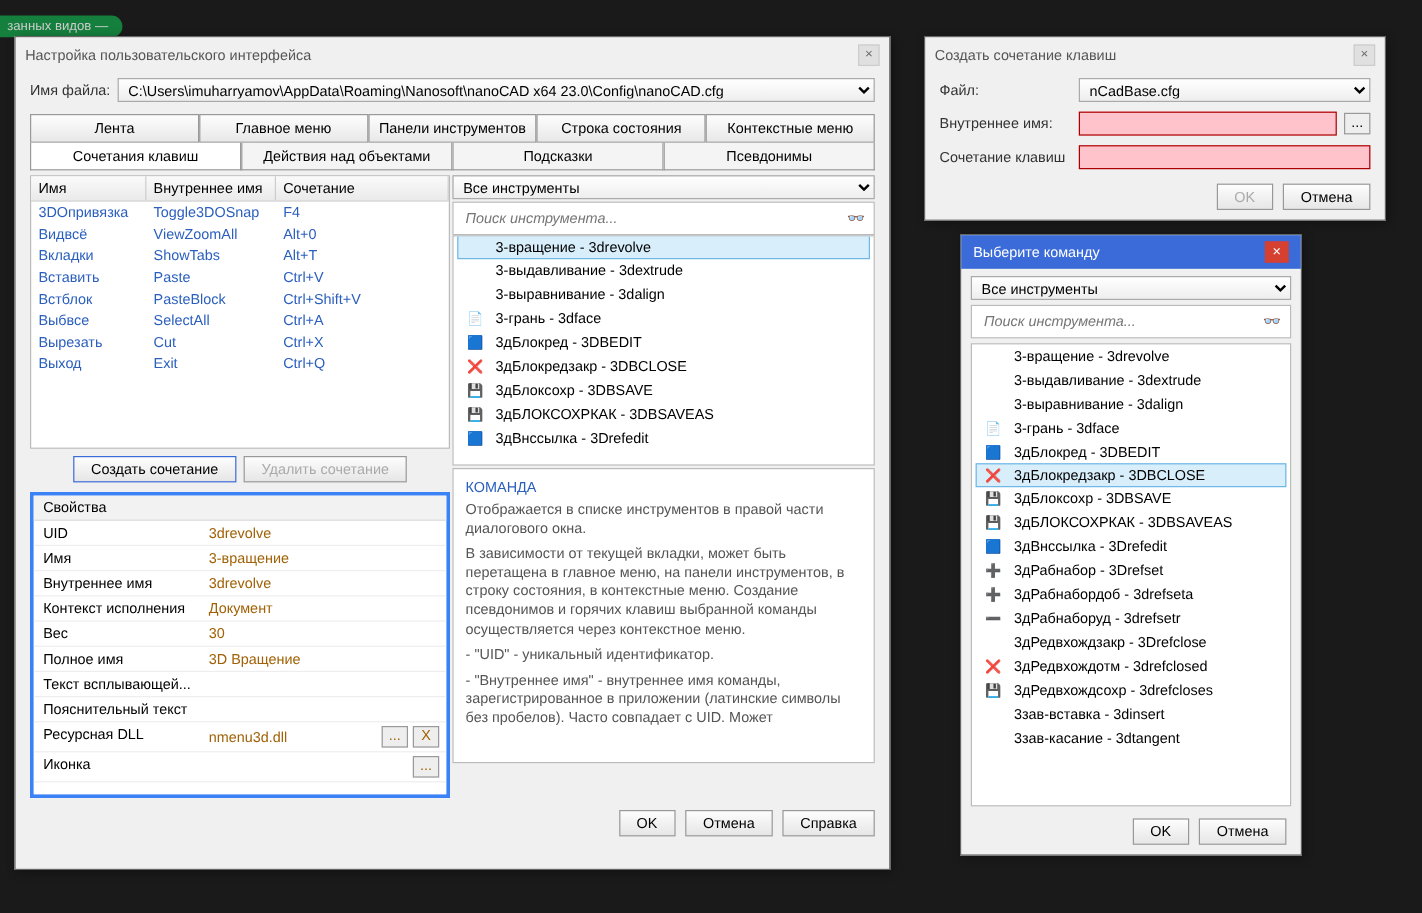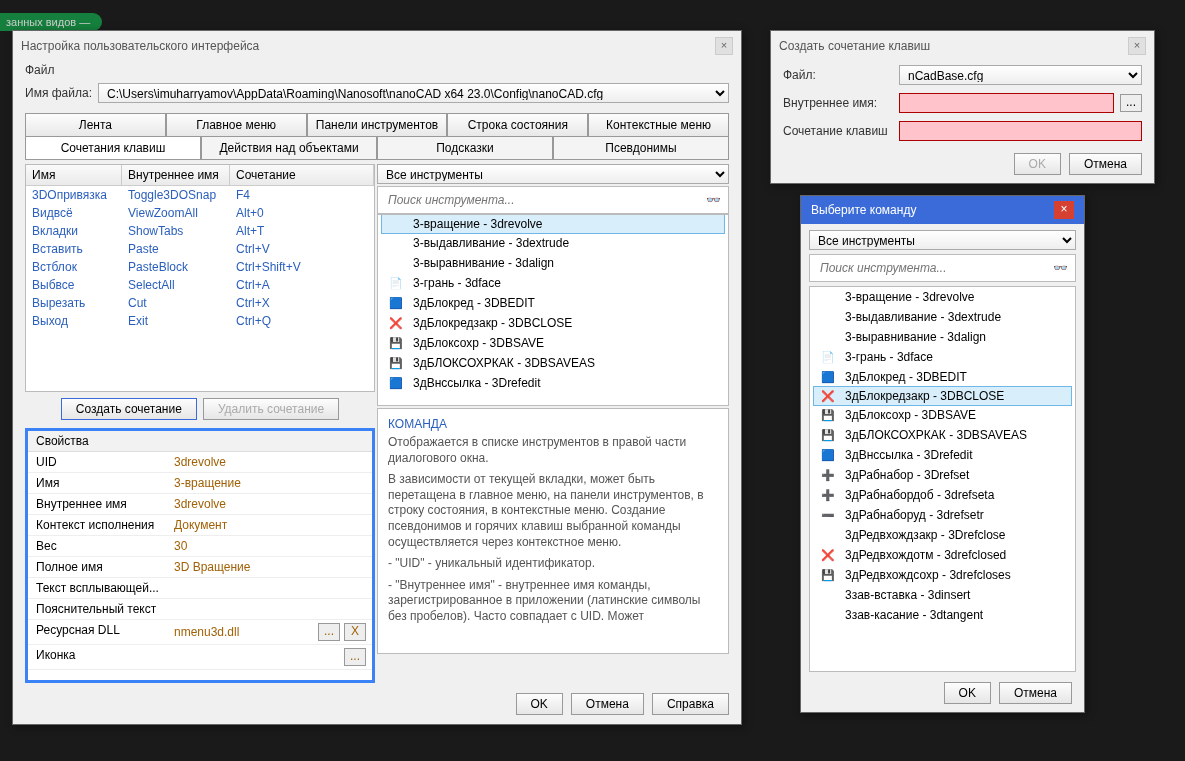--- a/index.html
+++ b/index.html
@@ -58,21 +58,20 @@
 </head>
 <body>
 
 <div class="crumb">занных видов —</div>
 
 <div id="dlg1" class="dlg" style="left:12px; top:30px; width:730px; height:695px;">
   <div class="title">
     <span>Настройка пользовательского интерфейса</span>
     <span class="close">×</span>
   </div>
-  <div style="padding:2px 12px;"><span class="lbl">Файл</span></div>
   <div class="rowf">
     <span class="lbl">Имя файла:</span>
     <select style="flex:1;"><option>C:\Users\imuharryamov\AppData\Roaming\Nanosoft\nanoCAD x64 23.0\Config\nanoCAD.cfg</option></select>
   </div>
   <div class="tabs-main" id="tabs-main">
       <div class="t">Лента</div>
       <div class="t">Главное меню</div>
       <div class="t">Панели инструментов</div>
       <div class="t">Строка состояния</div>
       <div class="t">Контекстные меню</div>

